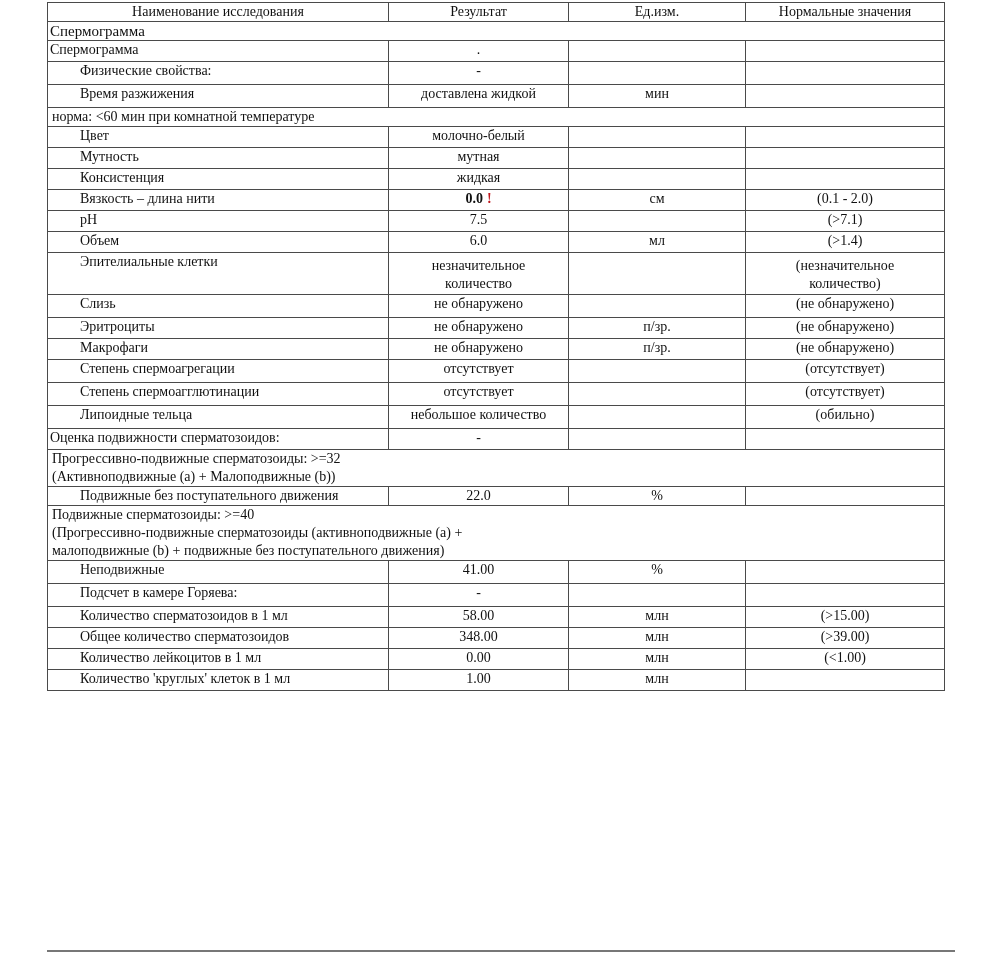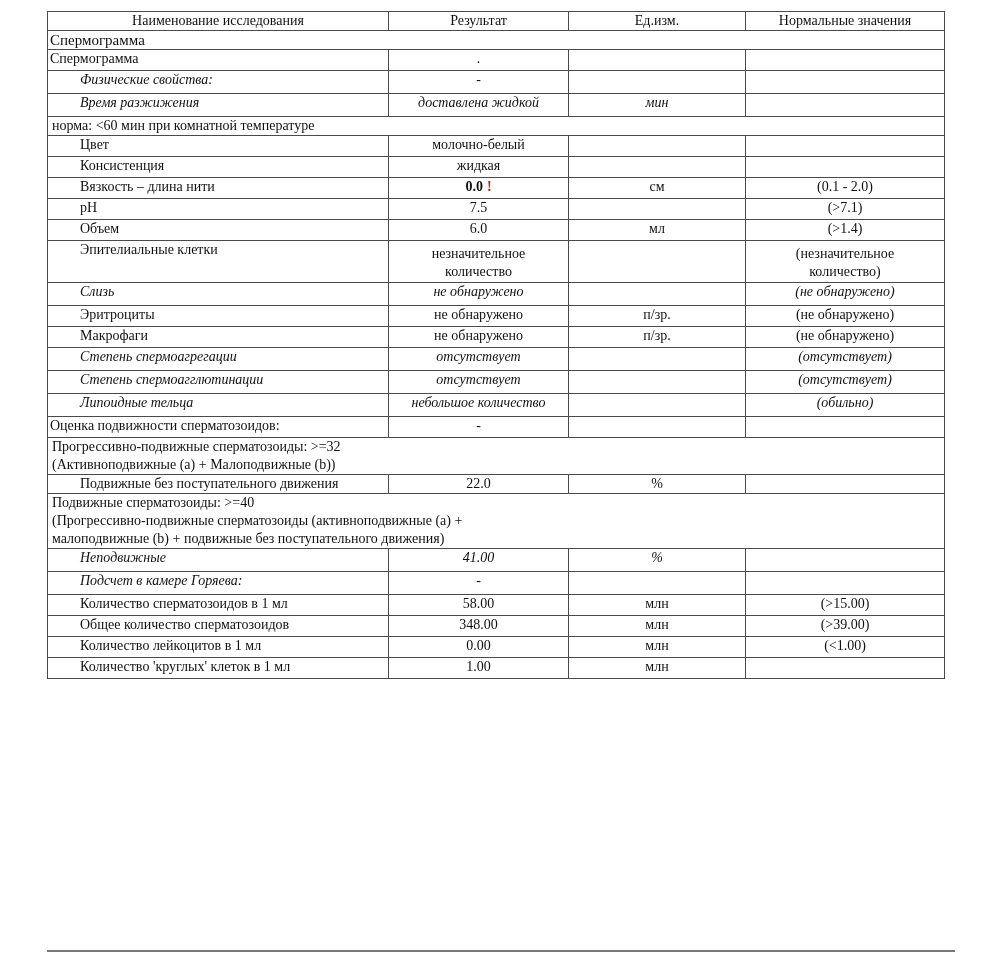--- a/index.html
+++ b/index.html
@@ -1,28 +1,28 @@
 <!DOCTYPE html>
 <html><head>
 <meta charset="utf-8">
 <style>
   html, body { margin: 0; padding: 0; background: #ffffff; }
   body { width: 1000px; height: 958px; position: relative; overflow: hidden;
          font-family: "Liberation Serif", "DejaVu Serif", serif; color: #111; font-size: 14px; }
-  table.report { position: absolute; left: 47px; top: 11px; width: 897px; border-collapse: collapse; table-layout: fixed; }
+  table.report { position: absolute; left: 47px; top: 2px; width: 897px; border-collapse: collapse; table-layout: fixed; }
   table.report td, table.report th { border: 1px solid #4a4a4a; padding: 0 4px; vertical-align: top; line-height: 18px; font-weight: normal; }
   col.c1 { width: 341px; } col.c2 { width: 180px; } col.c3 { width: 177px; } col.c4 { width: 199px; }
   th { text-align: center; height: 18px; font-size: 14px; }
   .sec td { font-weight: bold; font-size: 15px; height: 18px; }
   .center { text-align: center; }
   .ind { padding-left: 32px !important; }
   .bold { font-weight: bold; }
   .flag { color: #c0161c; font-weight: bold; margin-left: 4px; }
   .h20 td { height: 20px; padding-top: 4px; padding-bottom: 0; }
-  .h22 td { height: 22px; padding-top: 4px; font-style: italic; }
+  .h22 td { height: 22px; padding-top: 4px; }
   .note td { padding: 9px 8px 8px 8px; }
   .note2 td { padding: 8px 8px 12px 8px; margin-top: 20px; }
   .wrap td { padding-top: 4px; padding-bottom: 1px; font-family: Liberation Serif, serif; }
   .footline { position: absolute; left: 47px; top: 950px; width: 908px; height: 2px; background: #777; }
 </style>
 </head>
 <body>
 
 <table class="report">
   <colgroup>
@@ -66,20 +66,26 @@
       <td colspan="4">норма: &lt;60 мин при комнатной температуре</td>
     </tr>
 
     <tr class="h20">
       <td class="ind">Цвет</td>
       <td class="center">молочно-белый</td>
       <td class="center"></td>
       <td class="center"></td>
     </tr>
     <tr class="h20">
+      <td class="ind">Мутность</td>
+      <td class="center">мутная</td>
+      <td class="center"></td>
+      <td class="center"></td>
+    </tr>
+    <tr class="h20">
       <td class="ind">Консистенция</td>
       <td class="center">жидкая</td>
       <td class="center"></td>
       <td class="center"></td>
     </tr>
     <tr class="h20">
       <td class="ind">Вязкость – длина нити</td>
       <td class="center">
         <span class="bold">0.0</span><span class="flag">!</span>
       </td>

